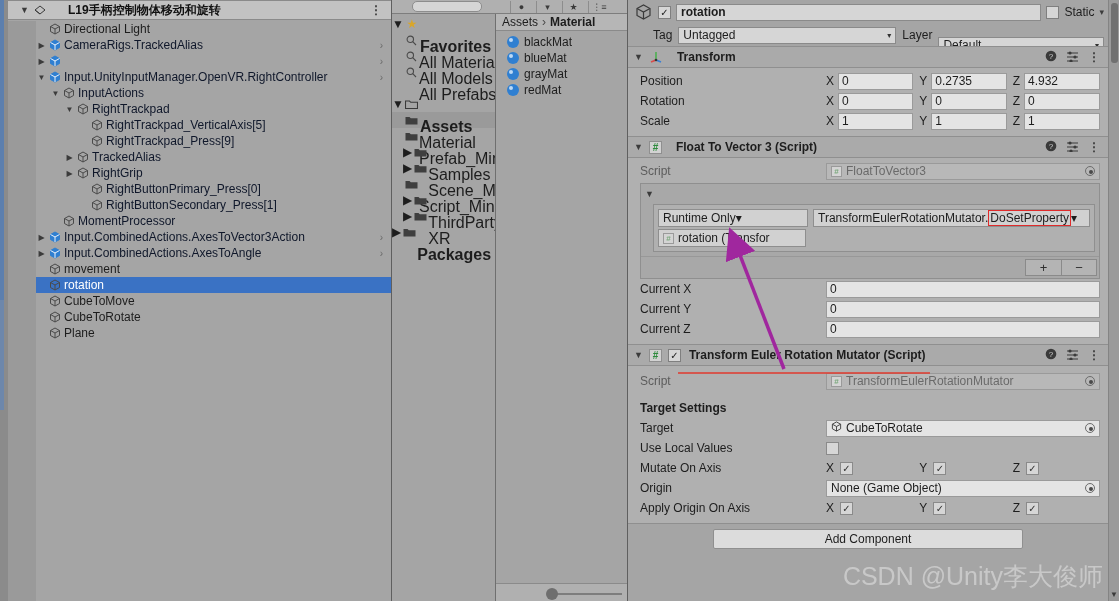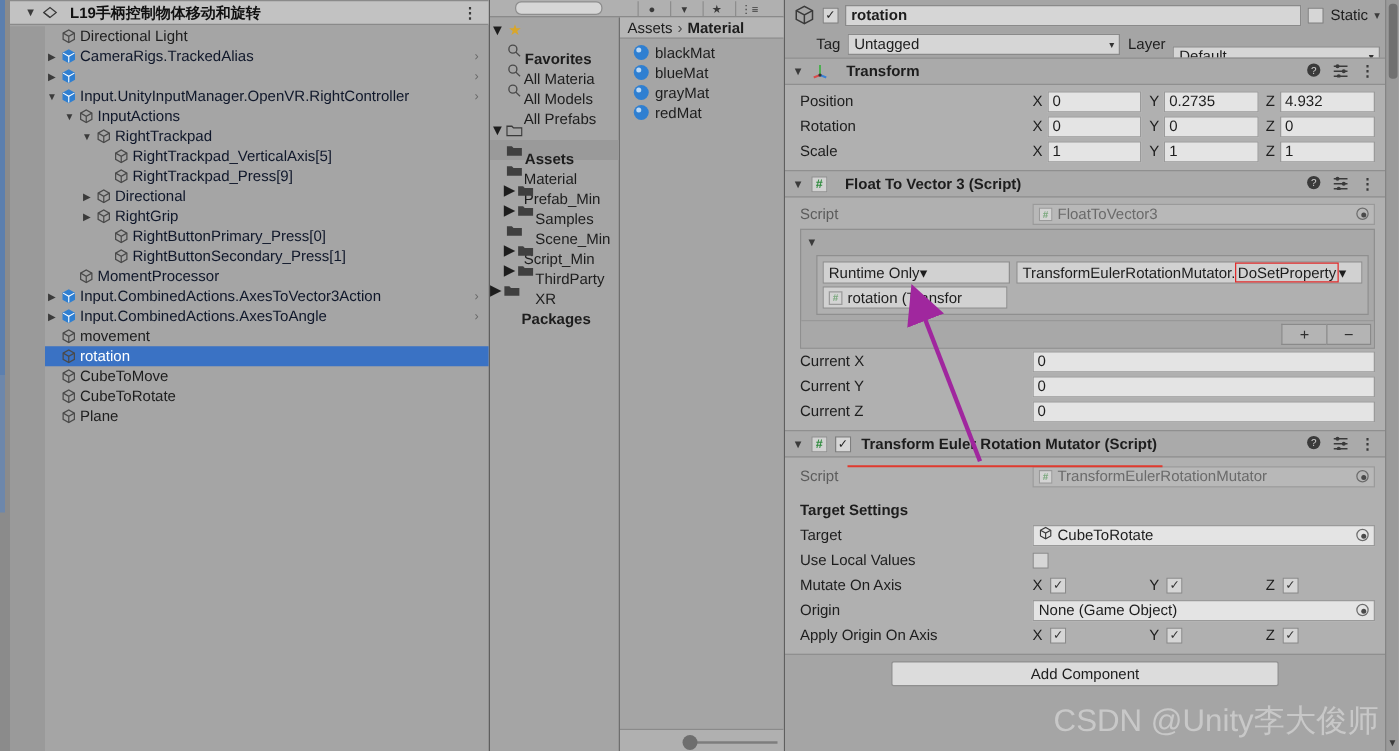--- a/index.html
+++ b/index.html
@@ -45,21 +45,21 @@
   .prj-toolbar{ height:14px; background:#b0b0b0; border-bottom:1px solid #7d7d7d; position:relative; }
   .prj-toolbar .pill{ position:absolute; left:20px; top:1px; width:70px; height:11px;
                       background:#d6d6d6; border:1px solid #8d8d8d; border-radius:5px; }
   .prj-toolbar .tbi{ position:absolute; top:1px; width:22px; height:12px; border-left:1px solid #8d8d8d;
                      font-size:9px; color:#3a3a3a; text-align:center; line-height:12px; }
   .prj-body{ position:absolute; top:14px; left:0; right:0; bottom:0; display:flex; }
   .prj-tree{ width:104px; background:#a5a5a5; border-right:1px solid #6f6f6f; padding-top:2px; overflow:hidden; }
   .prj-tree .p-row{ height:16px; display:flex; align-items:center; white-space:nowrap; }
   .prj-tree .p-row.selected{ background:#9a9a9a; }
   .p-row .pico{ width:16px; flex:0 0 16px; display:flex; align-items:center; justify-content:center; }
-  .p-row .plbl{ font-size:12px;margin-top:45px; }
+  .p-row .plbl{ font-size:16px;margin-top:45px; }
   .p-row .plbl.bold{ font-weight:bold; }
   .prj-right{ flex:1; position:relative; background:#a5a5a5; }
   .breadcrumb{ height:17px; background:#b6b6b6; border-bottom:1px solid #8a8a8a;
                display:flex; align-items:center; padding-left:6px; gap:4px; font-size:12px; }
   .breadcrumb .crumb-b{ font-weight:bold; }
   .assets-list{ padding-top:3px; }
   .asset-row{ height:16px; display:flex; align-items:center; gap:5px; padding-left:11px; }
   .mat-ico{ width:12px; height:12px; border-radius:50%; background:#2f7fd1; position:relative; }
   .mat-ico::after{ content:""; position:absolute; left:2px; top:1.5px; width:4px; height:4px;
                    border-radius:50%; background:#bcd9f5; }
@@ -163,21 +163,21 @@
 
   <div class="hierarchy">
     <div class="scene-row">
       <span class="tri" style="position:absolute;left:12px;">▼</span>
       <span style="position:absolute;left:26px;top:4px;">
         <svg width="12" height="12" viewBox="0 0 12 12">
             <path d="M1 6 L6 2 L11 6 L6 10 Z" fill="none" stroke="#3a3a3a" stroke-width="1"></path>
             <path d="M1 6 L6 10" stroke="#3a3a3a" stroke-width="1"></path>
           </svg>
       </span>
-      <span style="margin-left:20px;">L19手柄控制物体移动和旋转</span>
+      <span style="margin-left:32px;">L19手柄控制物体移动和旋转</span>
       <span class="kebab">⋮</span>
     </div>
     <div class="gutter"></div>
     <div class="rows" id="hier-rows">
         <div class="row">
           <span style="width:0px;flex:0 0 0px"></span>
           <span class="tw"></span>
           <span class="ico">
             <svg class="cube" viewBox="0 0 12 12">
               <path d="M1.5 3.5 L6 1 L10.5 3.5 L10.5 8.5 L6 11 L1.5 8.5 Z" fill="none" stroke="#4a4a4a" stroke-width="1"></path>
@@ -267,21 +267,21 @@
         </div>
         <div class="row">
           <span style="width:28px;flex:0 0 28px"></span>
           <span class="tw">▶</span>
           <span class="ico">
             <svg class="cube" viewBox="0 0 12 12">
               <path d="M1.5 3.5 L6 1 L10.5 3.5 L10.5 8.5 L6 11 L1.5 8.5 Z" fill="none" stroke="#4a4a4a" stroke-width="1"></path>
               <path d="M1.5 3.5 L6 6 L10.5 3.5 M6 6 L6 11" fill="none" stroke="#4a4a4a" stroke-width="1"></path>
             </svg>
           </span>
-          <span class="lbl prefab">Directional</span>
+          <span class="lbl prefab">TrackedAlias</span>
         </div>
         <div class="row">
           <span style="width:28px;flex:0 0 28px"></span>
           <span class="tw">▶</span>
           <span class="ico">
             <svg class="cube" viewBox="0 0 12 12">
               <path d="M1.5 3.5 L6 1 L10.5 3.5 L10.5 8.5 L6 11 L1.5 8.5 Z" fill="none" stroke="#4a4a4a" stroke-width="1"></path>
               <path d="M1.5 3.5 L6 6 L10.5 3.5 M6 6 L6 11" fill="none" stroke="#4a4a4a" stroke-width="1"></path>
             </svg>
           </span>

